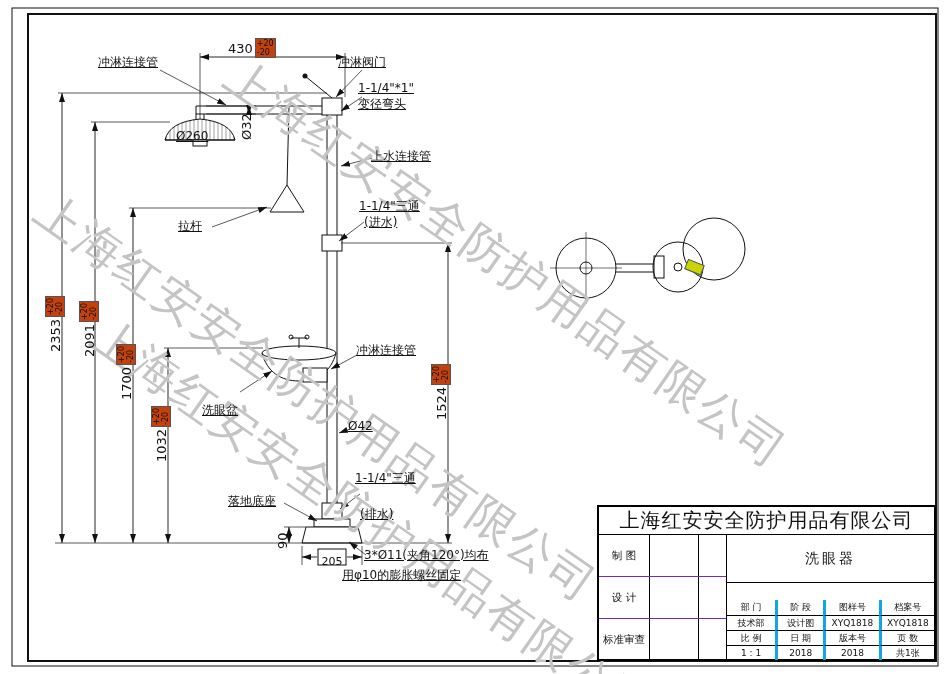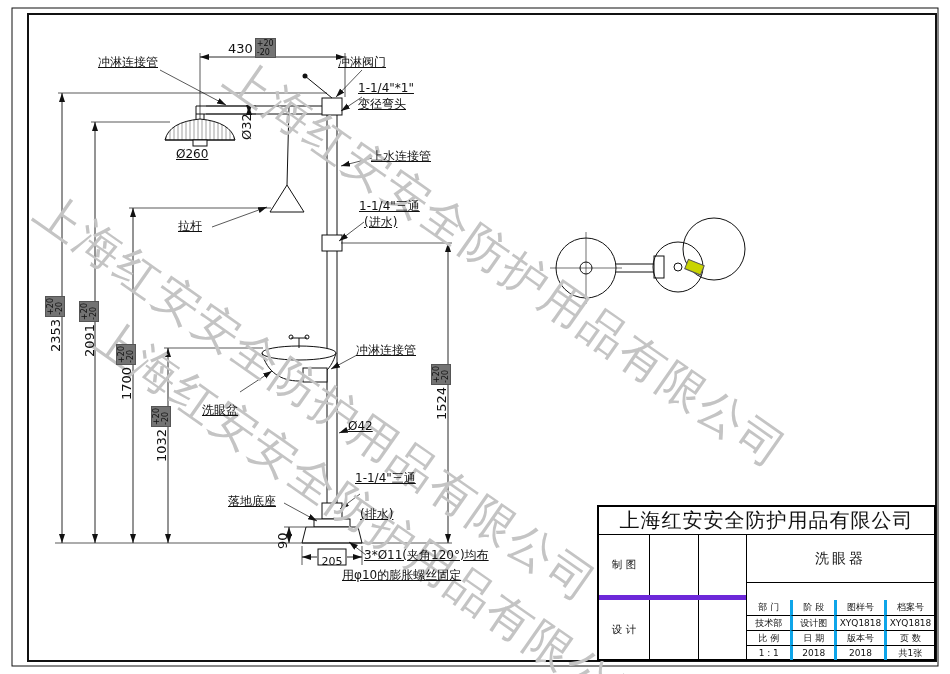--- a/index.html
+++ b/index.html
@@ -16,41 +16,41 @@
   }
   .lbl{position:absolute;z-index:3;font-size:12px;white-space:nowrap;line-height:1.1;text-decoration:underline;}
   .sm{font-size:11px;}
   .vdim{
     position:absolute;z-index:3;display:flex;align-items:center;gap:2px;
     transform:rotate(-90deg);transform-origin:0 0;font-size:13px;white-space:nowrap;
   }
   .hdim{position:absolute;z-index:3;display:flex;align-items:center;gap:2px;font-size:13px;}
   .tol{
     display:inline-flex;flex-direction:column;border:1px solid #555;
-    font-size:8px;line-height:1.15;padding:0 1px;background:#737373;
+    font-size:8px;line-height:1.15;padding:0 1px;background:#c2410c;
   }
   .tol i{font-style:normal;display:block;}
   .dim205{
     position:absolute;z-index:3;width:28px;height:24px;display:flex;
     align-items:center;justify-content:center;font-size:11px;
   }
   
   .tb{
     position:absolute;left:597px;top:505px;width:339px;height:156px;z-index:4;
     border:2px solid #000;background:#fff;box-sizing:border-box;
     display:flex;flex-direction:column;
   }
   .tb-company{
     height:44px;box-sizing:border-box;border-bottom:1px solid #000;
     display:flex;align-items:center;justify-content:center;
     font-size:20px;letter-spacing:1px;
   }
   .tb-body{display:flex;flex:1;}
-  .tb-left{width:148px;box-sizing:border-box;border-right:1px solid #000;display:flex;flex-direction:column;}
-  .tb-lrow{flex:1;display:flex;box-sizing:border-box;border-top:5px solid #6d28d9;}
+  .tb-left{width:128px;box-sizing:border-box;border-right:1px solid #000;display:flex;flex-direction:column;}
+  .tb-lrow{flex:1;display:flex;box-sizing:border-box;border-top:1px solid #6d28d9;}
   .tb-lrow:first-child{border-top:none;}
   .lc1{width:51px;box-sizing:border-box;border-right:1px solid #000;display:flex;align-items:center;justify-content:center;font-size:10.5px;}
   .lc2{width:49px;box-sizing:border-box;border-right:1px solid #000;}
   .lc3{flex:1;}
   .tb-right{flex:1;display:flex;flex-direction:column;gap:17px;}
   .tb-prod{
     height:48px;box-sizing:border-box;border-bottom:1px solid #000;
     display:flex;align-items:center;justify-content:center;font-size:14px;letter-spacing:3px;
   }
   .tb-grid{display:grid;grid-template-columns:1fr 1fr 1.15fr 1.15fr;grid-auto-rows:15px;}
@@ -243,35 +243,40 @@
       </span>
   </div>
 
   <div class="vdim sm" style="left:275px;top:549px">
     <span>90</span>
   </div>
   <div class="vdim sm" style="left:239px;top:140px">
     <span>Ø32</span>
   </div>
 
-  <div class="lbl" style="left:176px;top:148px">Ø260</div>
+  <div class="lbl" style="left:176px;top:130px">Ø260</div>
   <div class="lbl" style="left:348px;top:420px">Ø42</div>
   <div class="dim205" style="left:318px;top:549px">205</div>
 
   <div class="tb">
     <div class="tb-company">上海红安安全防护用品有限公司</div>
     <div class="tb-body">
       <div class="tb-left">
         <div class="tb-lrow">
           <div class="lc1">制 图</div>
           <div class="lc2"></div>
           <div class="lc3"></div>
         </div>
         <div class="tb-lrow">
           <div class="lc1">设 计</div>
+          <div class="lc2"></div>
+          <div class="lc3"></div>
+        </div>
+        <div class="tb-lrow">
+          <div class="lc1">标准审查</div>
           <div class="lc2"></div>
           <div class="lc3"></div>
         </div>
       </div>
       <div class="tb-right">
         <div class="tb-prod">洗眼器</div>
         <div class="tb-grid">
           <div class="gc">部 门</div>
           <div class="gc">阶 段</div>
           <div class="gc">图样号</div>

